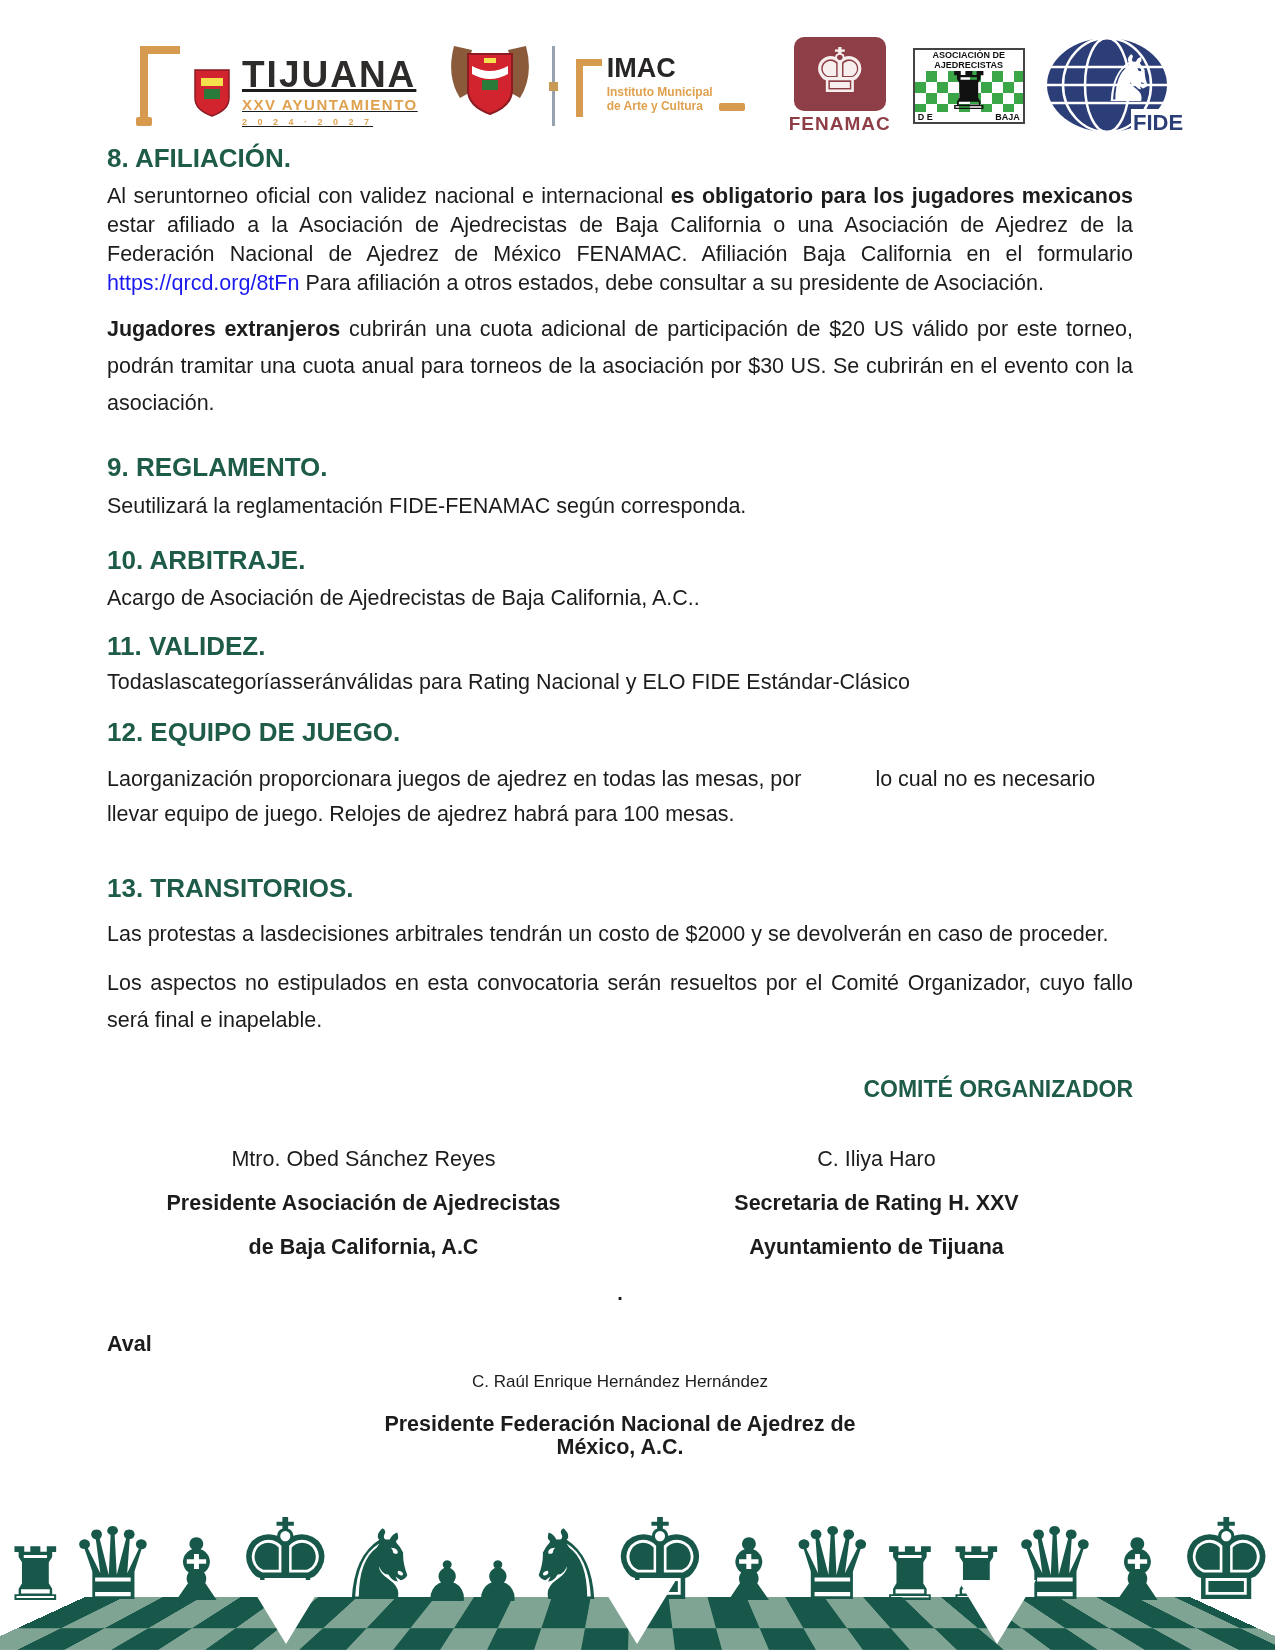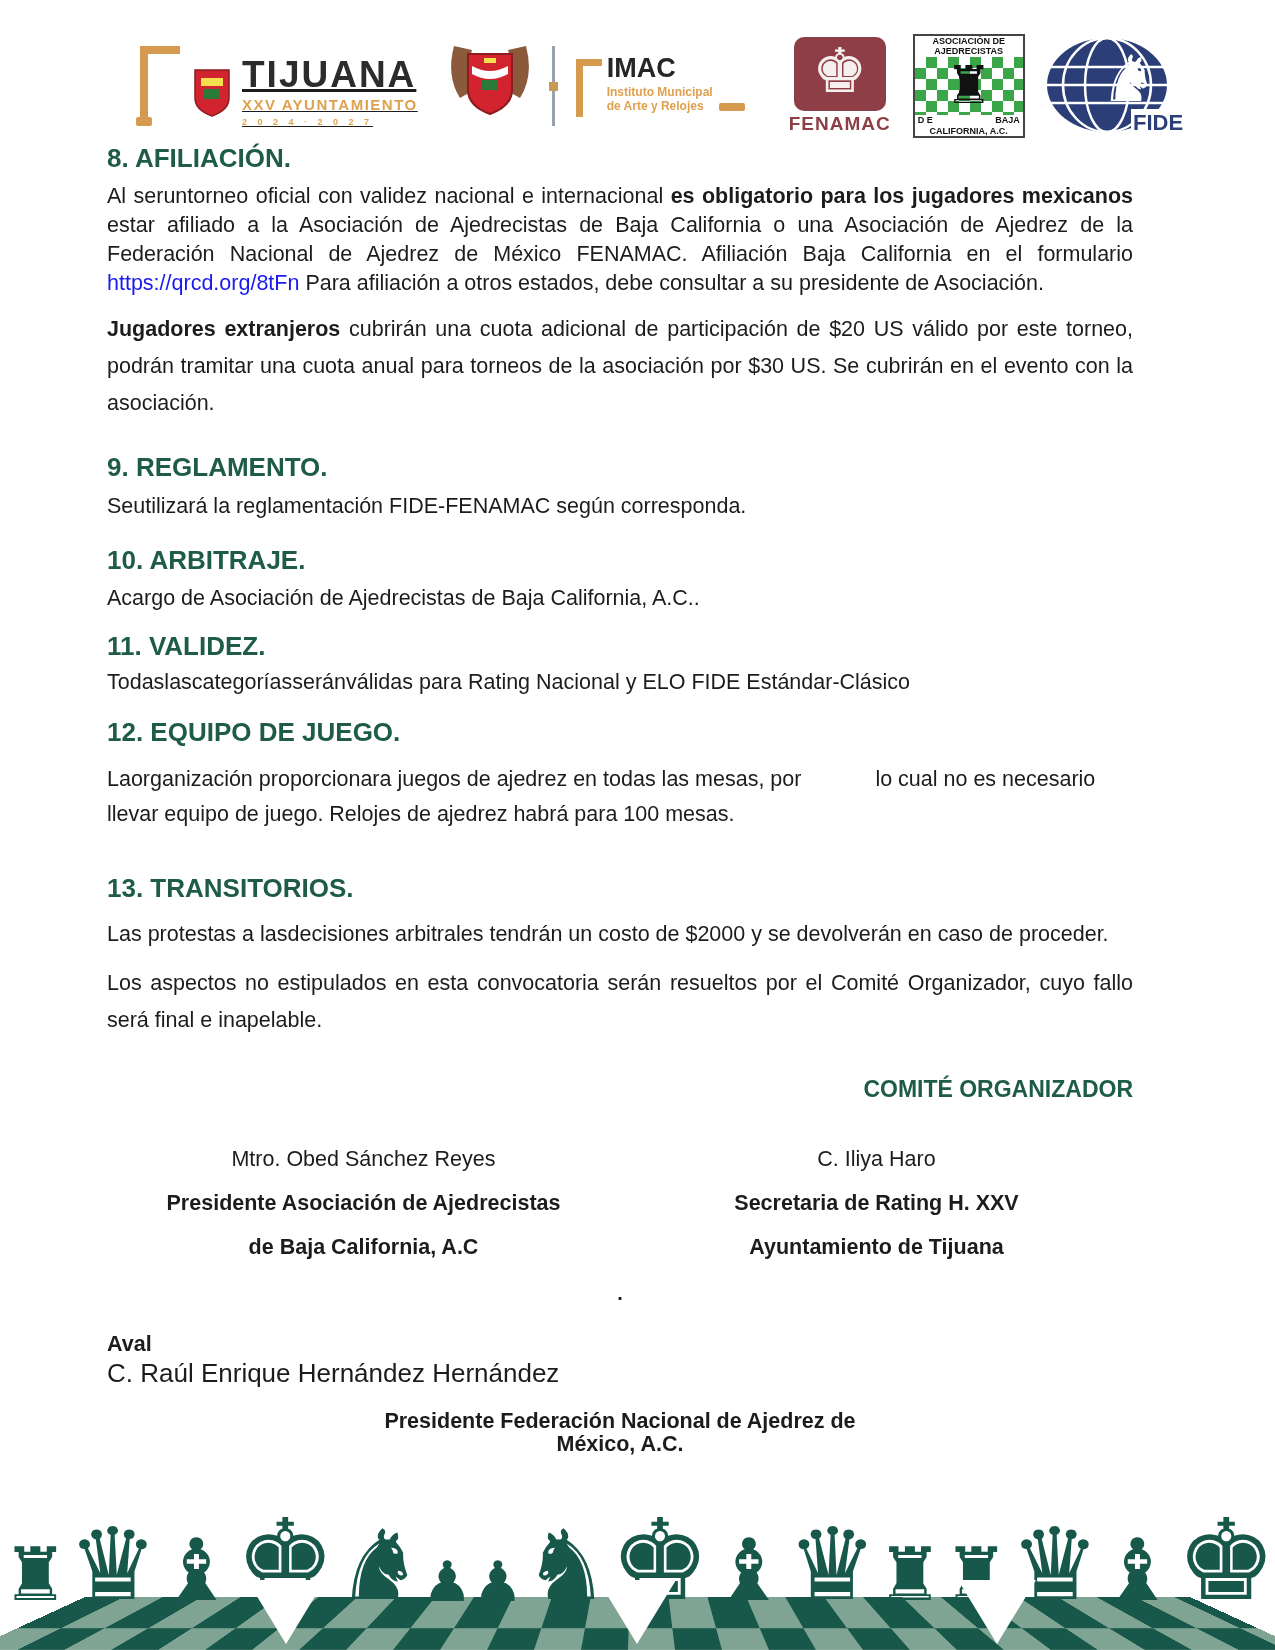--- a/index.html
+++ b/index.html
@@ -45,21 +45,21 @@
   .imac-bracket{width:26px;height:58px;border-left:7px solid var(--orange);border-top:7px solid var(--orange);margin-top:4px;}
   .imac-text{margin-left:5px;}
   .imac-title{font-size:27px;font-weight:700;color:#272525;line-height:1;}
   .imac-sub{font-size:12px;font-weight:700;color:#e0a14f;line-height:1.2;margin-top:3px;}
   .imac-ladder{width:26px;height:8px;background:var(--orange);border-radius:2px;margin-top:48px;margin-left:6px;}
   .fenamac-logo{margin-left:44px;display:flex;flex-direction:column;align-items:center;}
   .fenamac-box{width:92px;height:74px;background:var(--maroon);border-radius:10px;
     display:flex;align-items:center;justify-content:center;}
   .fenamac-box .king{font-family:"DejaVu Sans",sans-serif;font-size:62px;line-height:1;color:#f6efee;margin-top:-6px;}
   .fenamac-label{font-size:19px;font-weight:700;color:var(--maroon);letter-spacing:1px;margin-top:2px;}
-  .aabc-logo{margin-left:22px;width:112px;height:104px;border:2px solid #444;background:#fff;
+  .aabc-logo{margin-left:22px;width:112px;height:76px;border:2px solid #444;background:#fff;
     display:flex;flex-direction:column;overflow:hidden;}
   .aabc-top,.aabc-bot{font-size:9px;font-weight:700;color:#111;text-align:center;line-height:1.15;}
   .aabc-mid{flex:1;position:relative;
     background:repeating-conic-gradient(var(--aabc-green) 0% 25%, #ffffff 0% 50%);
     background-size:22px 22px;display:flex;align-items:center;justify-content:center;}
   .aabc-mid .rook{font-family:"DejaVu Sans",sans-serif;font-size:52px;line-height:.8;color:#111;}
   .aabc-bot{display:flex;justify-content:space-between;padding:0 3px;}
   .fide-logo{margin-left:18px;position:relative;width:142px;height:102px;}
   
   .content{width:1026px;margin-left:107px;}
@@ -83,21 +83,21 @@
   #h13{margin-top:42px;}
   #p13a{margin-top:14px;line-height:35px;}
   #p13b{margin-top:13px;line-height:37px;}
   #committee-title{margin-top:37px;font-size:23px;font-weight:700;color:var(--green);text-align:right;}
   .cols{display:grid;grid-template-columns:1fr 1fr;margin-top:44px;row-gap:16px;}
   .col{ text-align:center;}
   .person-name{font-size:21.5px;}
   .person-role{font-size:21.5px;font-weight:700;margin-top:19px;}
   #dot-line{margin-top:22px;font-size:20px;font-weight:700;text-align:center;}
   #aval-title{margin-top:27px;font-size:21.5px;font-weight:700;text-align:left;}
-  #aval-name{margin-top:1px;font-size:26px;}
+  #aval-name{margin-top:15px;font-size:17px;text-align:center;}
   #aval-role{margin-top:21px;font-size:21.5px;font-weight:700;text-align:center;line-height:23px;}
   
   .chess-footer{position:absolute;left:0;right:0;bottom:0;height:232px;}
   .board{position:absolute;left:-30px;right:-30px;bottom:0;height:72px;
     transform:perspective(150px) rotateX(26deg);transform-origin:50% 100%;
     background-image:
       repeating-linear-gradient(90deg, var(--board-dark) 0 47px, var(--board-light) 47px 94px),
       repeating-linear-gradient(90deg, var(--board-light) 0 47px, var(--board-dark) 47px 94px);
     background-size:100% 64%,100% 36%;
     background-position:0 0,0 100%;
@@ -153,21 +153,21 @@
   <div class="divider">
       <div class="dot"></div>
     </div>
 
   <div class="imac-logo">
     <div class="imac-bracket"></div>
     <div class="imac-text">
       <div class="imac-title">IMAC</div>
       <div class="imac-sub">
         <div>Instituto Municipal</div>
-        <div>de Arte y Relojes</div>
+        <div>de Arte y Cultura</div>
       </div>
     </div>
     <div class="imac-ladder"></div>
   </div>
 
   <div class="fenamac-logo">
     <div class="fenamac-box">
       <span class="king">♚</span>
     </div>
     <div class="fenamac-label">FENAMAC</div>

